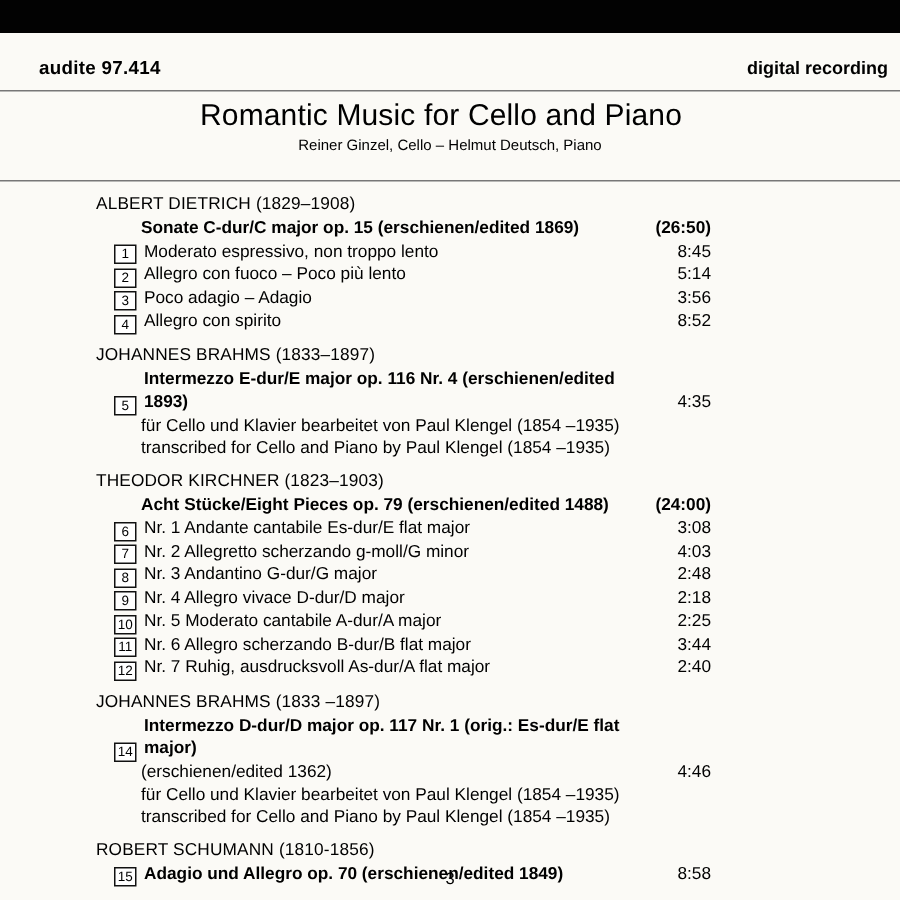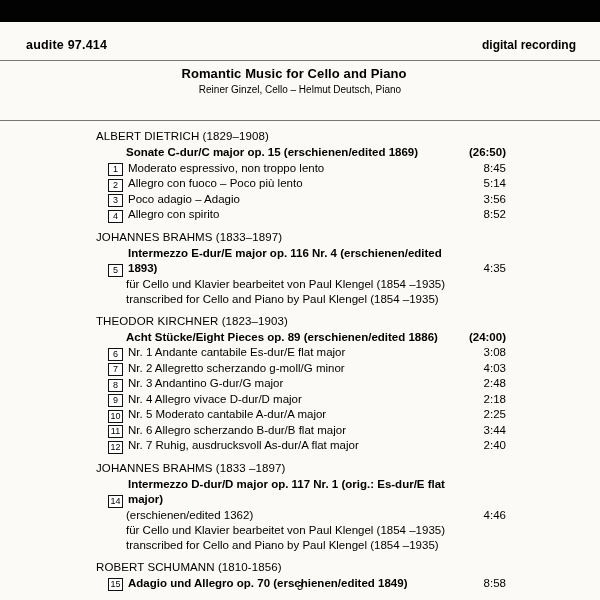--- a/index.html
+++ b/index.html
@@ -32,21 +32,21 @@
     position: absolute;
     top: 22px; left: 0;
     width: 600px;
     height: 578px;
     background: #fbfaf6;
   }
   .header-row {
     position: absolute;
     top: 16px;
     left: 26px;
-    right: 24px;
+    right: 8px;
     display: flex;
     justify-content: space-between;
     align-items: baseline;
     text-align: right;
   }
   .label-id {
     font-size: 12.5px;
     font-weight: bold;
     letter-spacing: 0.2px;
   }
@@ -65,37 +65,36 @@
   .rule-bottom { top: 98px; background: #777; }
 
   .titleblock {
     position: absolute;
     top: 44px;
     left: 0;
     width: 600px;
     text-align: center;
   }
   .main-title {
-    font-size: 13px;
-    font-weight: bold;
+    font-size: 20px;
+    font-weight: normal;
     letter-spacing: 0.1px;
     margin: 0 12px 3px 0;
   }
   .subtitle {
     font-size: 10px;
     font-weight: normal;
     margin: 0;
   }
 
   .tracklist {
     position: absolute;
     top: 100px;
     left: 0;
     width: 544px;
-    padding-left: 32px;
   }
   .group {
     margin-bottom: 2px;
   }
   .composer {
     font-size: 11.5px;
     margin: 8px 0 3px 64px;
     letter-spacing: 0.1px;
   }
   .work-row {
@@ -225,21 +224,21 @@
           <span class="time">4:35</span>
         </div>
         <div class="sub-line">für Cello und Klavier bearbeitet von Paul Klengel (1854 –1935)</div>
         <div class="sub-line">transcribed for Cello and Piano by Paul Klengel (1854 –1935)</div>
       </div>
 
       <div class="group">
         <div class="composer">THEODOR KIRCHNER (1823–1903)</div>
         <div class="work-row bold">
           <span class="num-spacer"></span>
-          <span class="work-text">Acht Stücke/Eight Pieces op. 89 (erschienen/edited 1886)</span>
+          <span class="work-text">Acht Stücke/Eight Pieces op. 79 (erschienen/edited 1488)</span>
           <span class="time bold">(24:00)</span>
         </div>
         <div class="work-row">
           <span class="num-box">6</span>
           <span class="work-text">Nr. 1 Andante cantabile Es-dur/E flat major</span>
           <span class="time">3:08</span>
         </div>
         <div class="work-row">
           <span class="num-box">7</span>
           <span class="work-text">Nr. 2 Allegretto scherzando g-moll/G minor</span>

